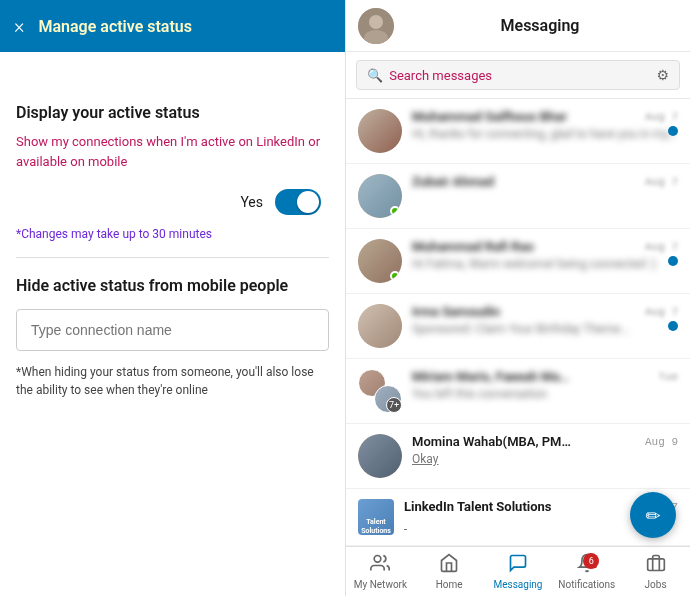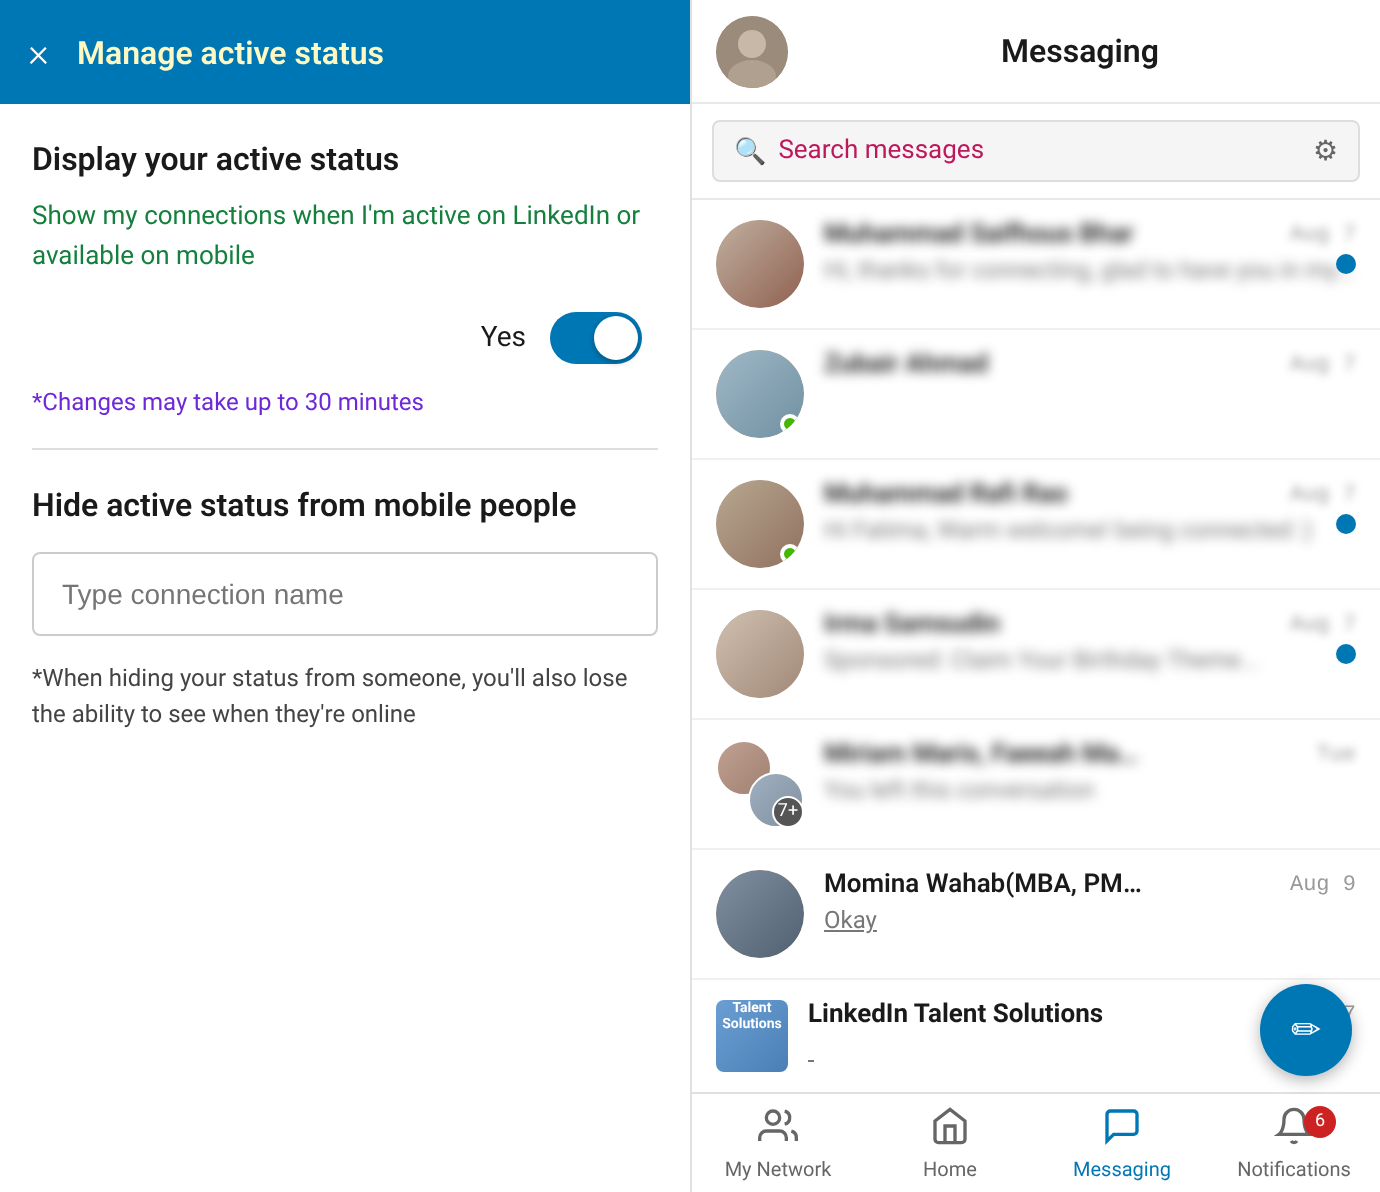--- a/index.html
+++ b/index.html
@@ -35,32 +35,33 @@
     .left-header-title {
       font-size: 16px;
       font-weight: 600;
       color: #fef9c3;
     }
 
     .left-content {
       padding: 18px 16px;
       flex: 1;
       overflow-y: auto;
+      margin-top: 33px;
     }
 
     .section-title {
       font-size: 16px;
       font-weight: 600;
       color: #1a1a1a;
       margin-bottom: 10px;
     }
 
     .section-description {
       font-size: 13px;
-      color: #15803d;
+      color: #be185d;
       line-height: 1.5;
       margin-bottom: 18px;
     }
 
     .toggle-row {
       display: flex;
       align-items: center;
       justify-content: flex-end;
       margin-bottom: 12px;
       padding-right: 8px;
@@ -436,21 +437,21 @@
     }
 
     .talent-logo {
       width: 36px;
       height: 36px;
       background: linear-gradient(135deg, #6b9fd4, #4a7fb5);
       border-radius: 4px;
       display: flex;
       flex-direction: column;
       align-items: center;
-      justify-content: flex-start;
+      justify-content: flex-end;
       flex-shrink: 0;
     }
 
     .talent-logo-text {
       font-size: 7px;
       color: white;
       font-weight: 700;
       text-align: center;
       line-height: 1.2;
     }
@@ -649,14 +650,23 @@
     <div class="nav-item" style="position:relative;">
       <span class="nav-icon">
         <svg width="20" height="20" viewBox="0 0 24 24" fill="none" stroke="#666" stroke-width="2">
             <path d="M18 8A6 6 0 006 8c0 7-3 9-3 9h18s-3-2-3-9"></path>
             <path d="M13.73 21a2 2 0 01-3.46 0"></path>
           </svg>
       </span>
       <div class="notification-badge">6</div>
       <span class="nav-label">Notifications</span>
     </div>
+    <div class="nav-item">
+      <span class="nav-icon">
+        <svg width="20" height="20" viewBox="0 0 24 24" fill="none" stroke="#666" stroke-width="2">
+            <rect x="2" y="7" width="20" height="14" rx="2" ry="2"></rect>
+            <path d="M16 21V5a2 2 0 00-2-2h-4a2 2 0 00-2 2v16"></path>
+          </svg>
+      </span>
+      <span class="nav-label">Jobs</span>
+    </div>
   </div>
 </div>
 
 </body></html>

